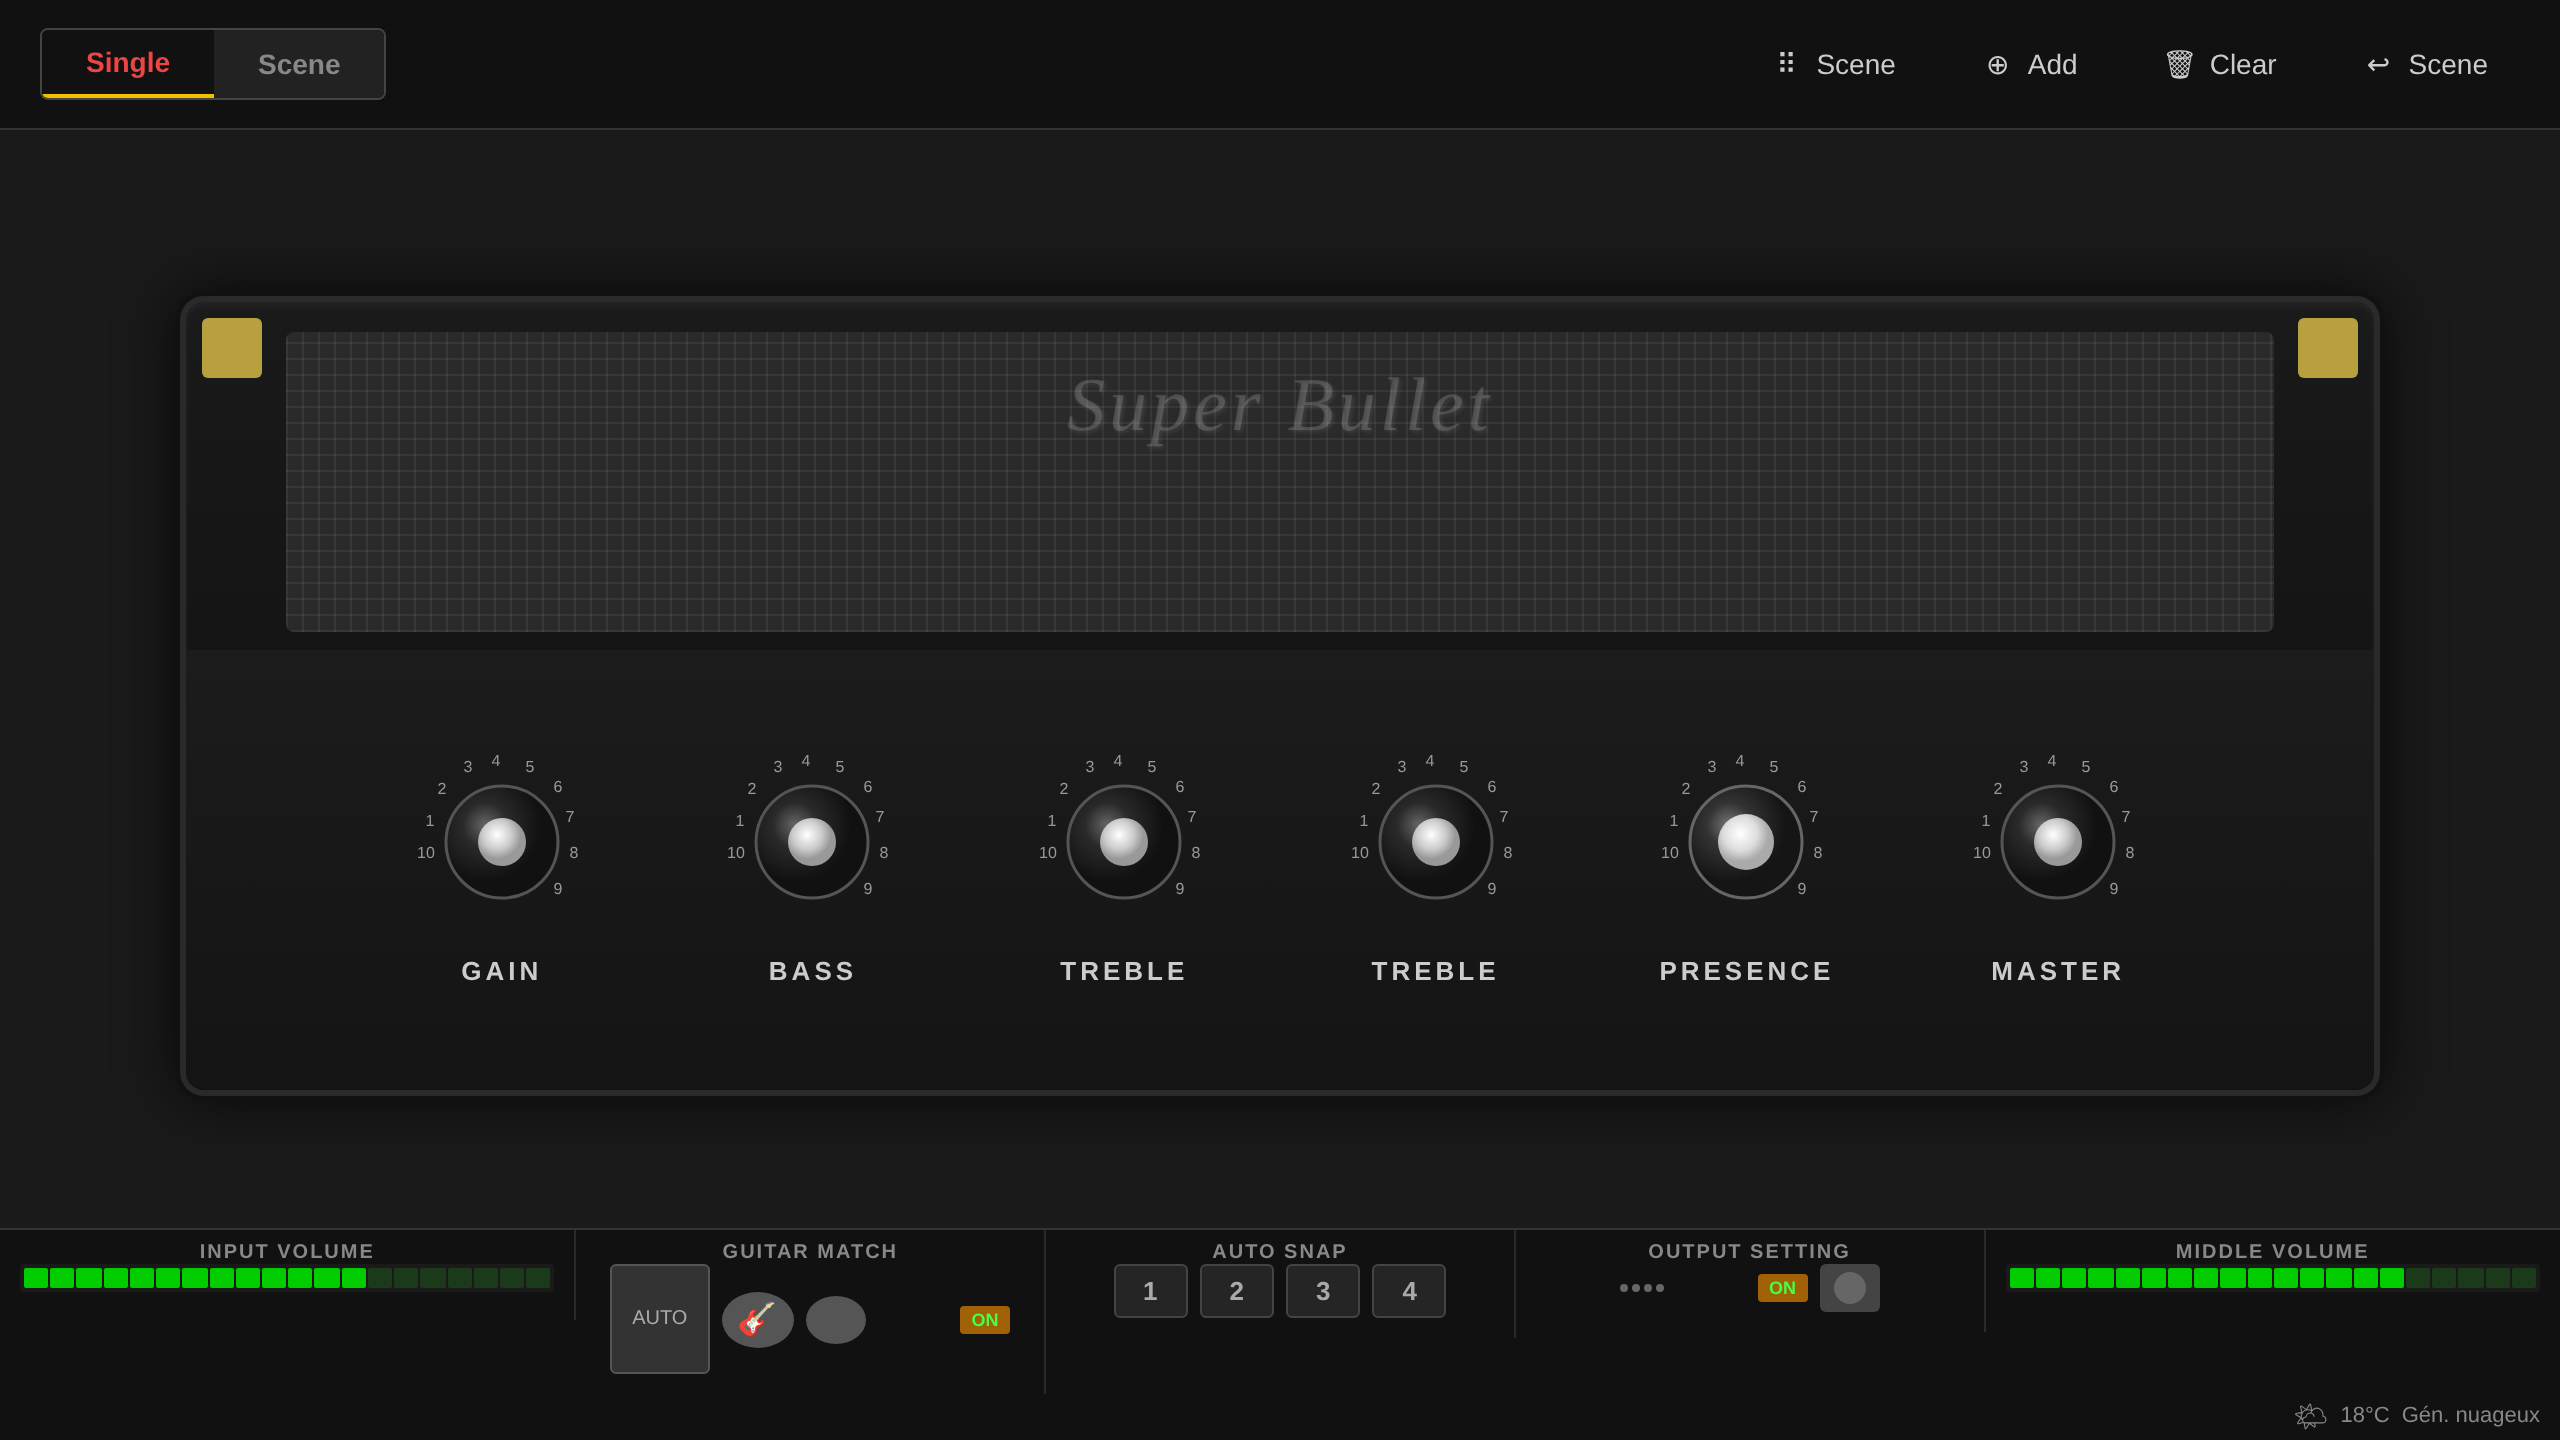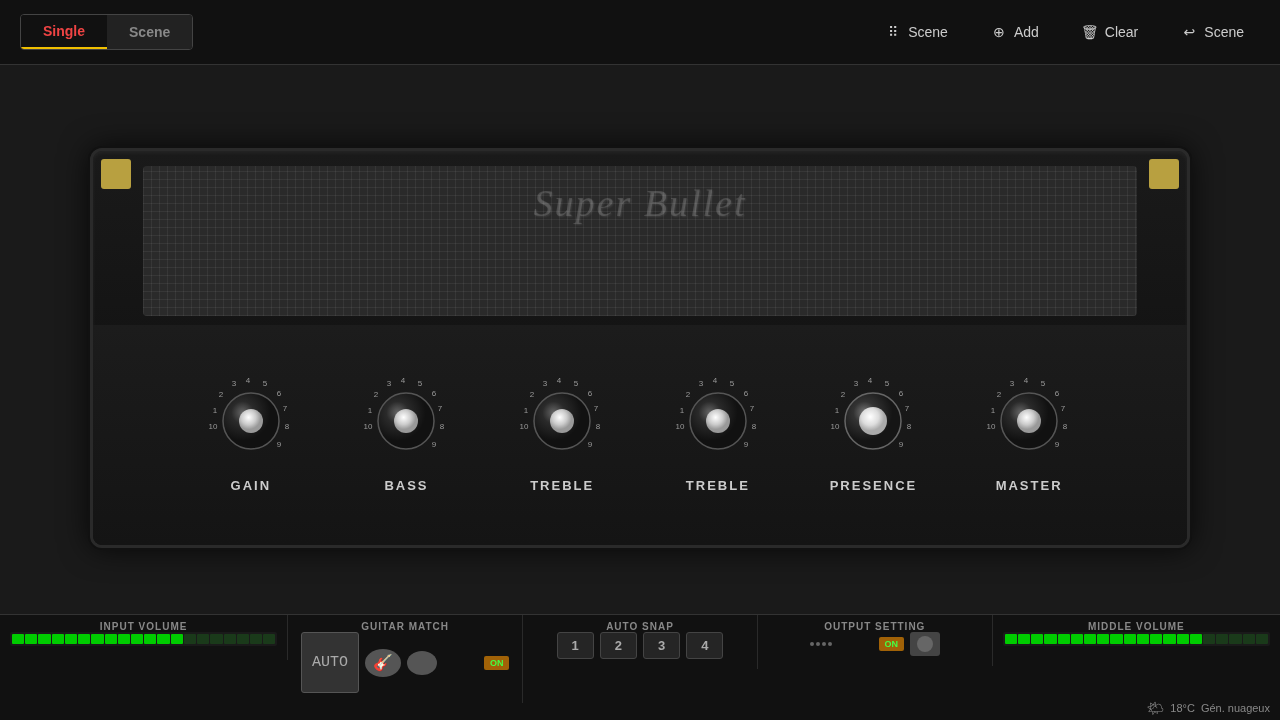--- a/index.html
+++ b/index.html
@@ -234,25 +234,24 @@
       border-radius: 1px;
     }
 
     .vol-green { background: #00cc00; }
     .vol-dark { background: #1a3a1a; }
 
     .auto-btn {
       background: #333;
       border: 1px solid #555;
       color: #aaa;
-      font-size: 15px;
+      font-size: 10px;
       padding: 21px 10px;
       border-radius: 3px;
       cursor: pointer;
-      font-family: Liberation Mono, monospace;
     }
 
     .on-badge {
       background: #a16207;
       color: #4f4;
       font-size: 9px;
       padding: 2px 6px;
       border-radius: 2px;
       font-weight: bold;
       margin-left: 41px;

